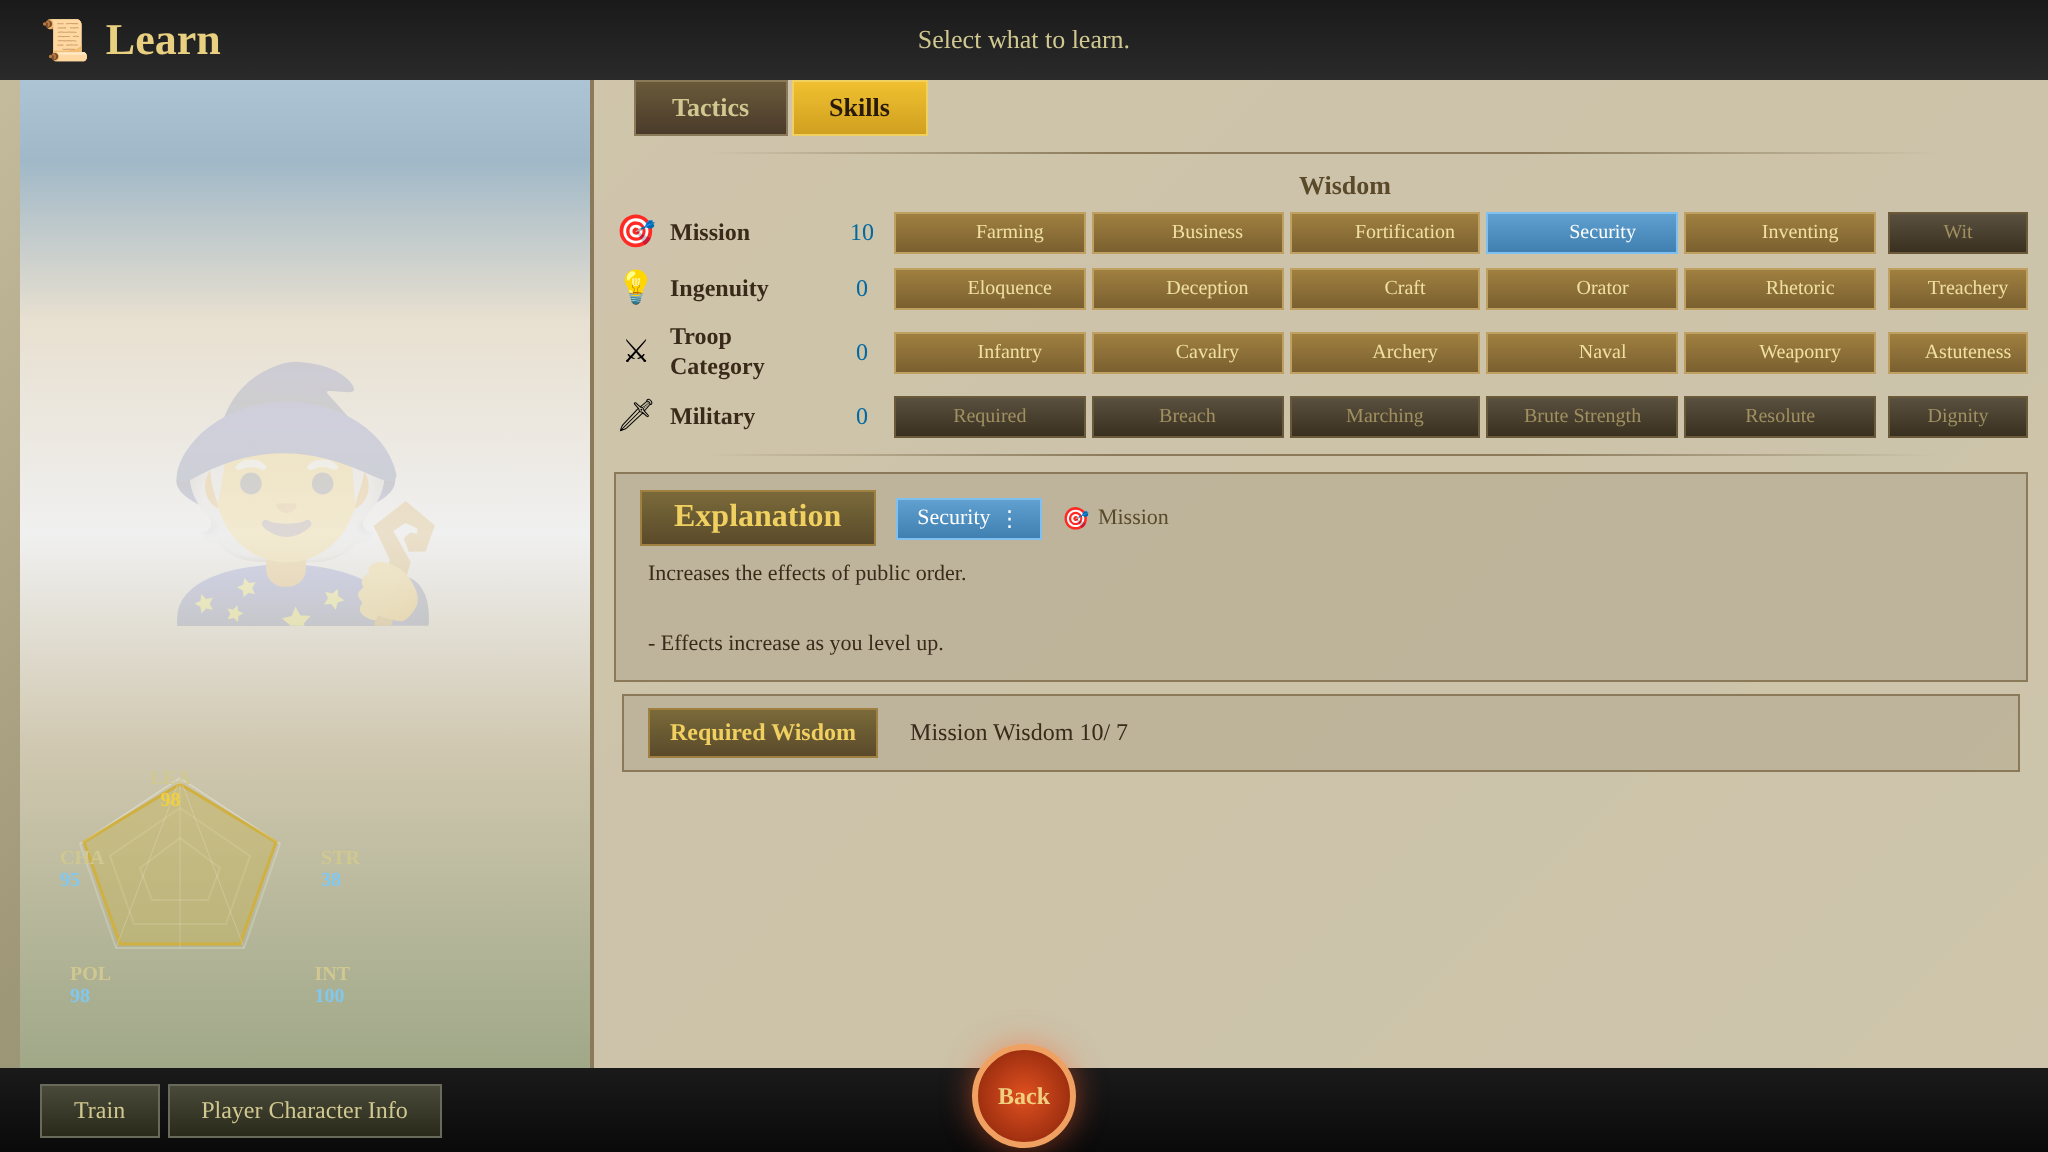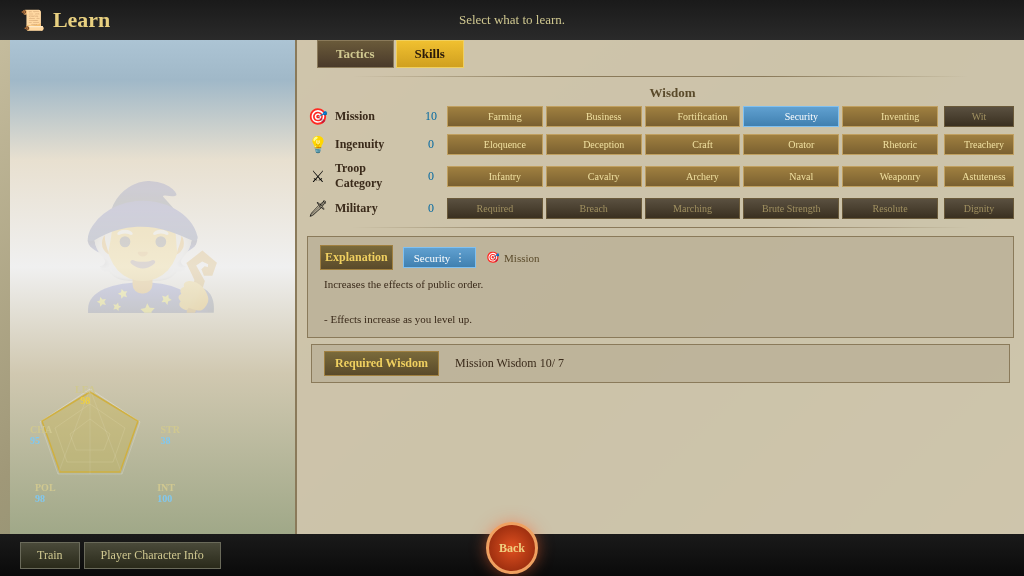--- a/index.html
+++ b/index.html
@@ -242,23 +242,23 @@
     }
     .explanation-header {
       display: flex;
       align-items: center;
       gap: 10px;
       margin-bottom: 6px;
     }
     .explanation-title {
       background: linear-gradient(180deg, #7a6a3a 0%, #5a4a2a 100%);
       color: #f0d060;
-      font-size: 12px;
-      font-weight: bold;
-      padding: 4px 4px;
+      font-size: 16px;
+      font-weight: bold;
+      padding: 4px 16px;
       border: 1px solid #a08040;
     }
     .explanation-selected-skill {
       background: linear-gradient(180deg, #60a0d0 0%, #4080b0 100%);
       color: #ffffff;
       font-size: 11px;
       padding: 3px 10px;
       border: 1px solid #80c0f0;
       display: flex;
       align-items: center;

